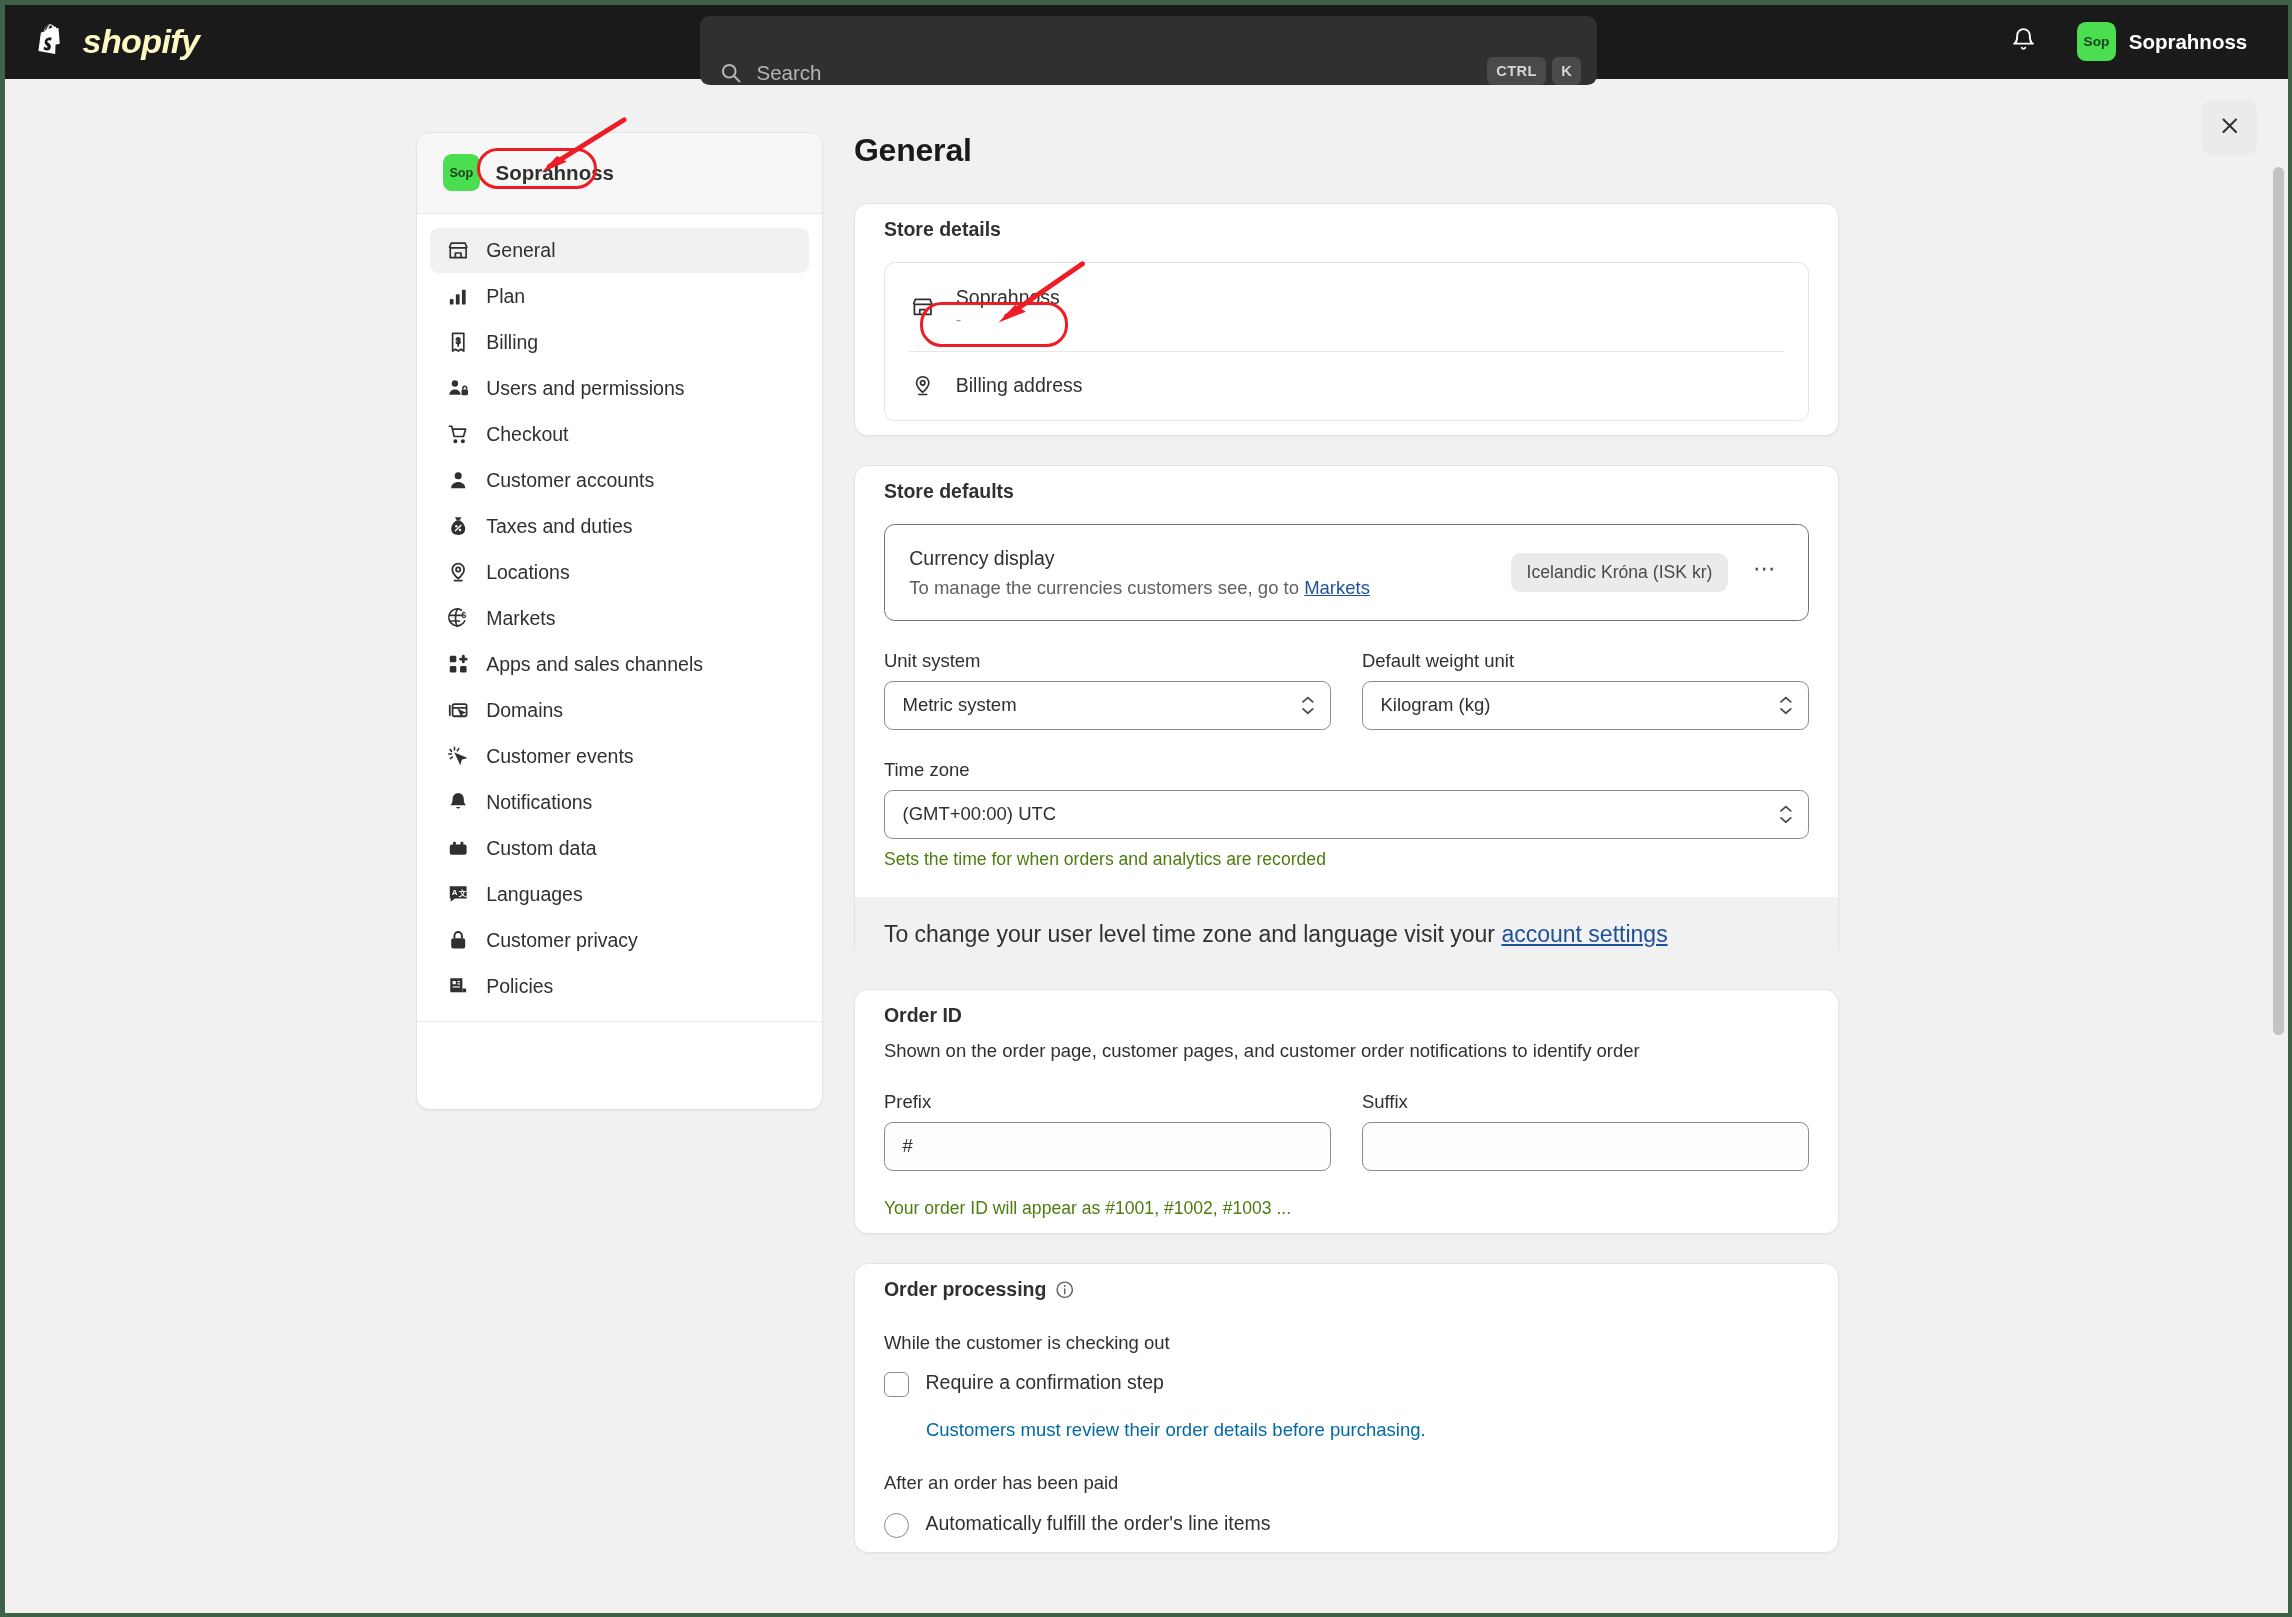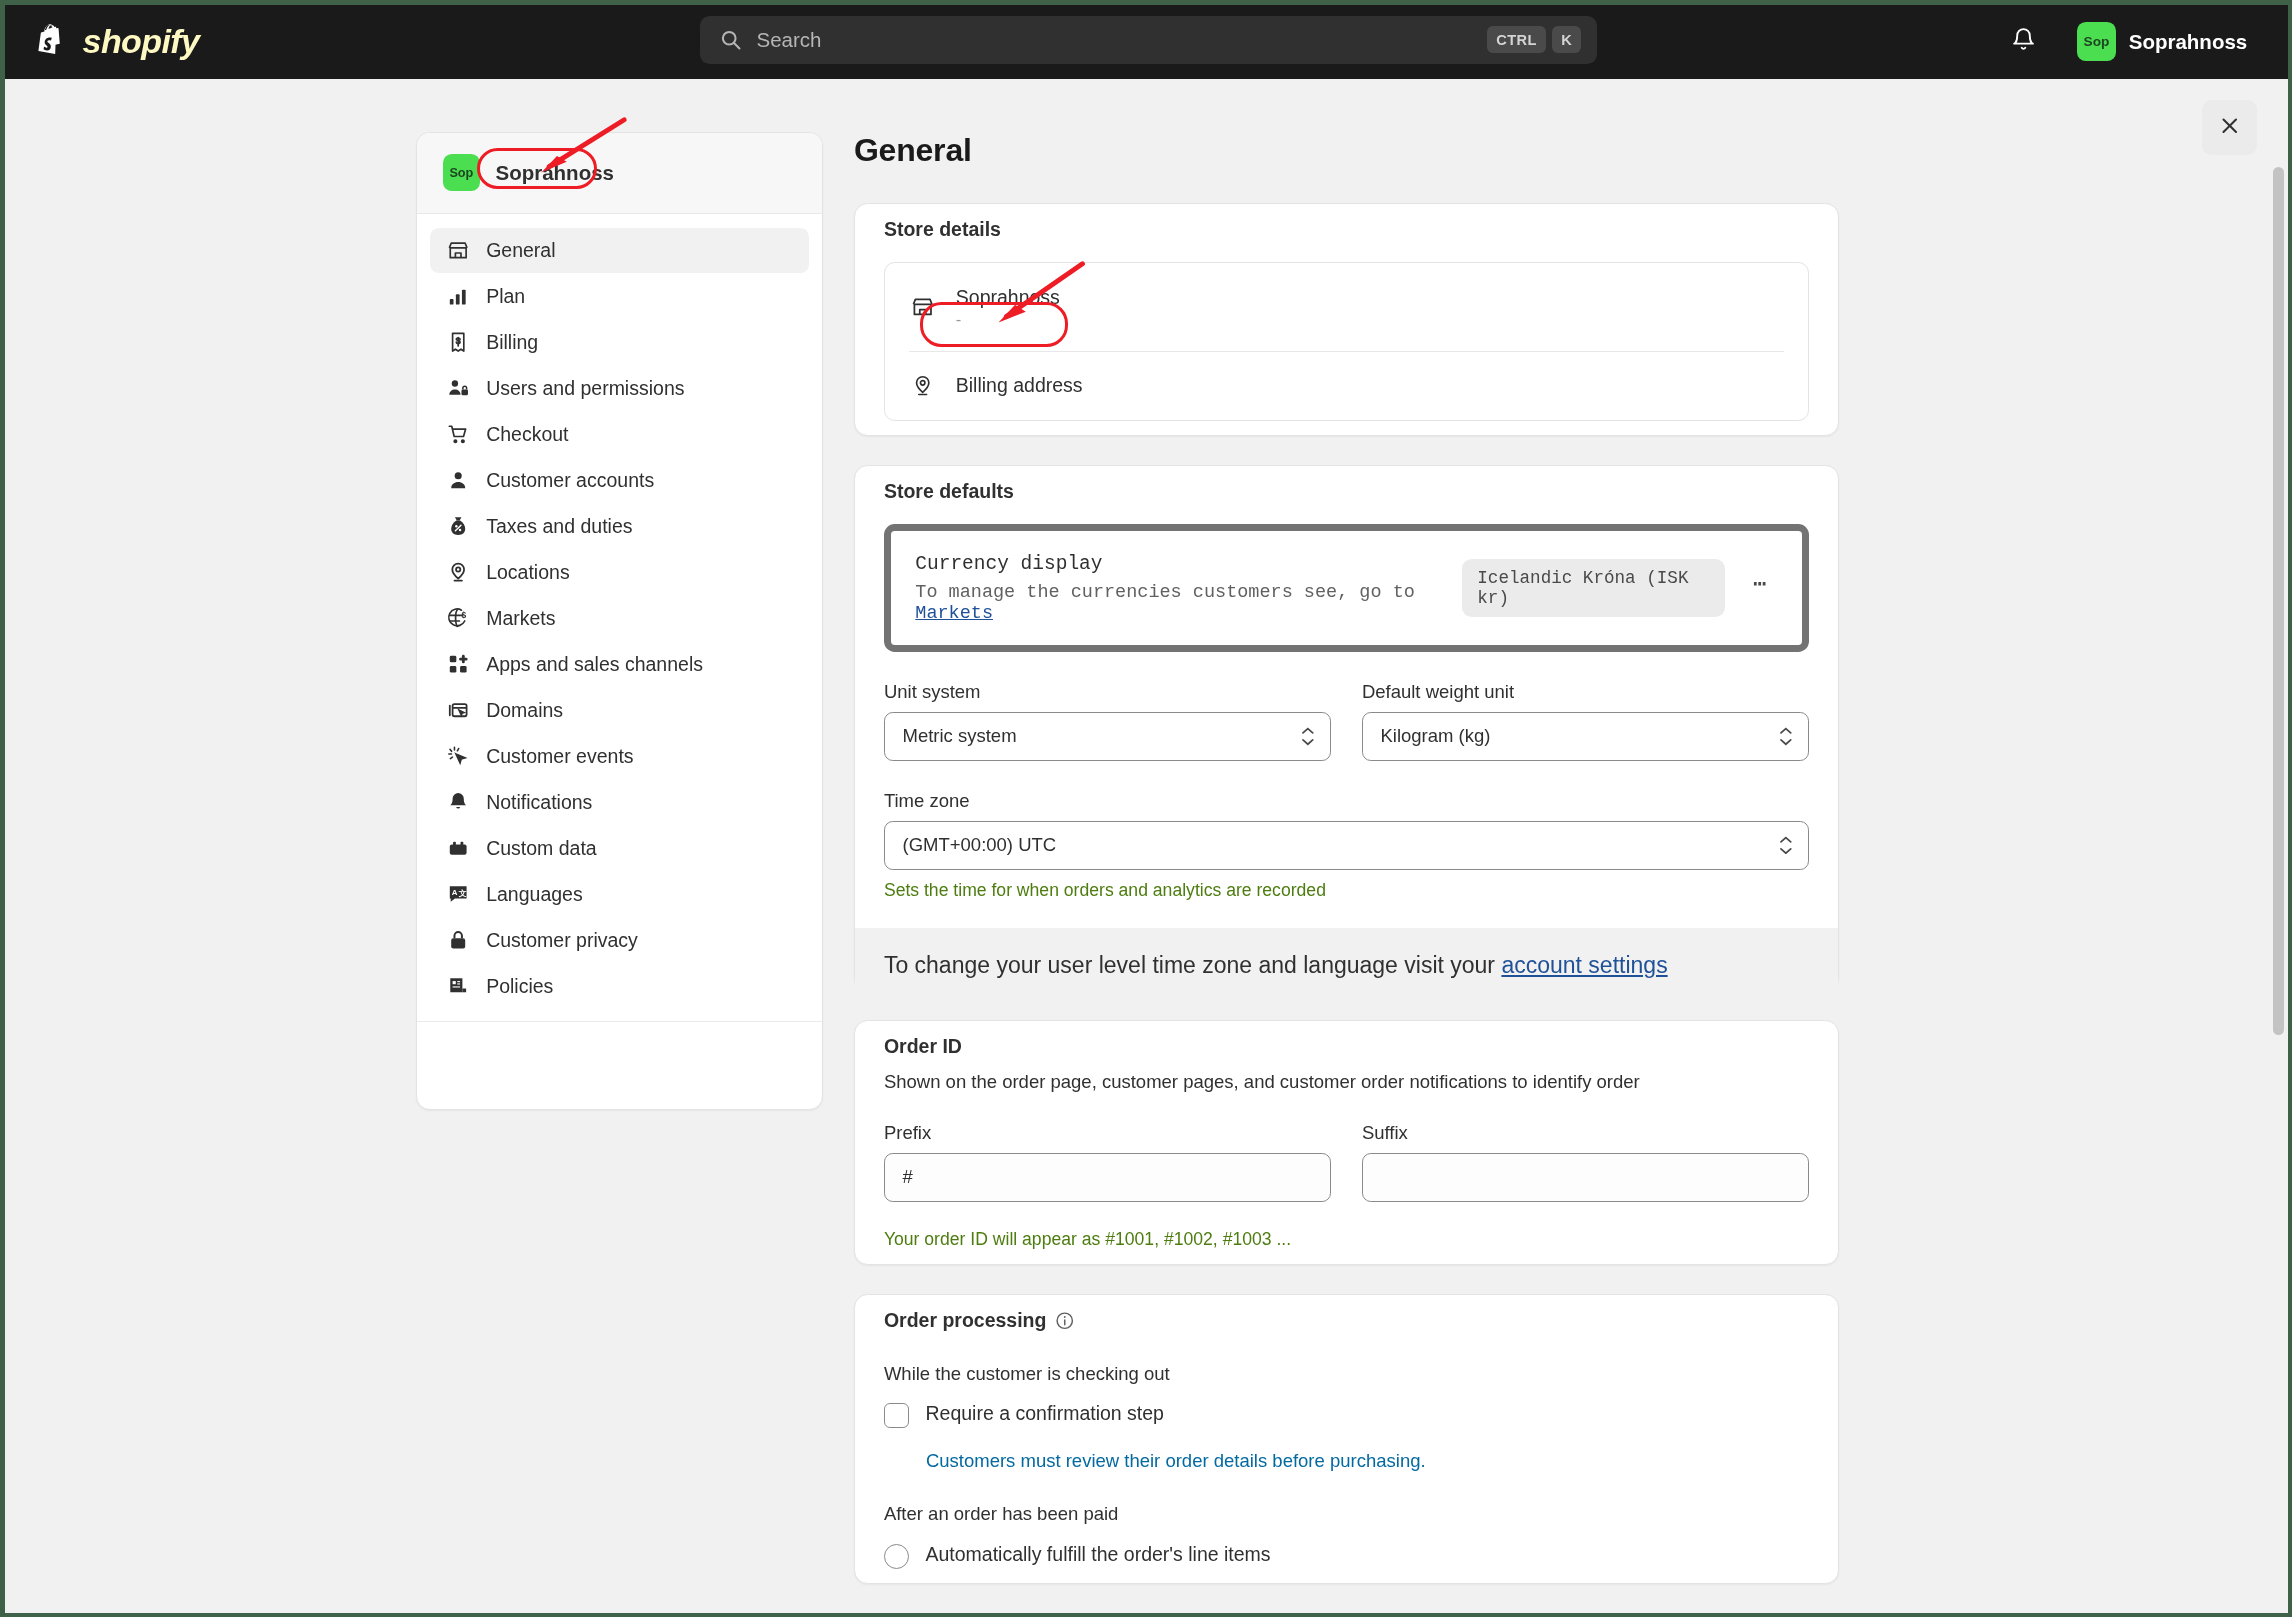--- a/index.html
+++ b/index.html
@@ -29,23 +29,23 @@
     display: flex; align-items: center; gap: 13.7px;
     margin-left: 31px;
   }
   .brand-mark { width: 33px; height: 35px; }
   .brand-word {
     color: #fef9c3; font-size: 34px; font-weight: 700;
     font-style: italic; letter-spacing: -0.6px;
   }
   .searchwrap {
     position: absolute; left: 695px; top: 10.7px;
-    width: 897px; height: 48px;
+    width: 897px; height: 69px;
     background: #303030; border-radius: 9.8px;
-    display: flex; align-items: center;
+    display: flex; align-items: flex-end;
   }
   .search-icon { margin-left: 19.5px; display: flex; }
   .search-ph {
     color: #b5b5b5; font-size: 20.5px; margin-left: 13.7px; flex: 1;
   }
   .kbd-group { display: flex; gap: 6.8px; margin-right: 15.6px; }
   .kbd {
     background: #4a4a4a; color: #d4d4d4;
     border-radius: 5.9px; font-size: 14.6px; font-weight: 600;
     padding: 5.9px 8.8px; min-width: 29px; text-align: center;
@@ -153,23 +153,23 @@
     display: flex; align-items: center; gap: 19.5px;
     padding: 22.4px 24.4px;
   }
   .row-div { height: 1px; background: #e8e8e8; margin: 0 24.4px; }
   .row-ic { width: 27px; display: flex; align-items: center; justify-content: center; flex-shrink: 0; }
   .row-main { display: flex; flex-direction: column; gap: 2.9px; }
   .row-lb { font-size: 19.5px; color: #303030; }
   .row-sub { font-size: 16.6px; color: #9a9a9a; line-height: 1; }
 
   .currency-box {
-    border: 7px solid #737373; border-radius: 10.7px;
+    border: 1px solid #737373; border-radius: 10.7px;
     margin-top: 21.5px; padding: 21.5px 24.4px;
-    display: flex; align-items: center; justify-content: space-between; font-family: Liberation Mono, monospace;
+    display: flex; align-items: center; justify-content: space-between;
   }
   .cur-left { display: flex; flex-direction: column; gap: 6.8px; }
   .cur-lb { font-size: 19.5px; color: #303030; }
   .cur-desc { font-size: 18.5px; color: #616161; }
   .cur-right { display: flex; align-items: center; gap: 18.5px; }
   .badge {
     background: #ebebeb; color: #4a4a4a;
     border-radius: 9.8px; padding: 8.8px 15.6px; font-size: 17.6px;
   }
   .dots-btn {

